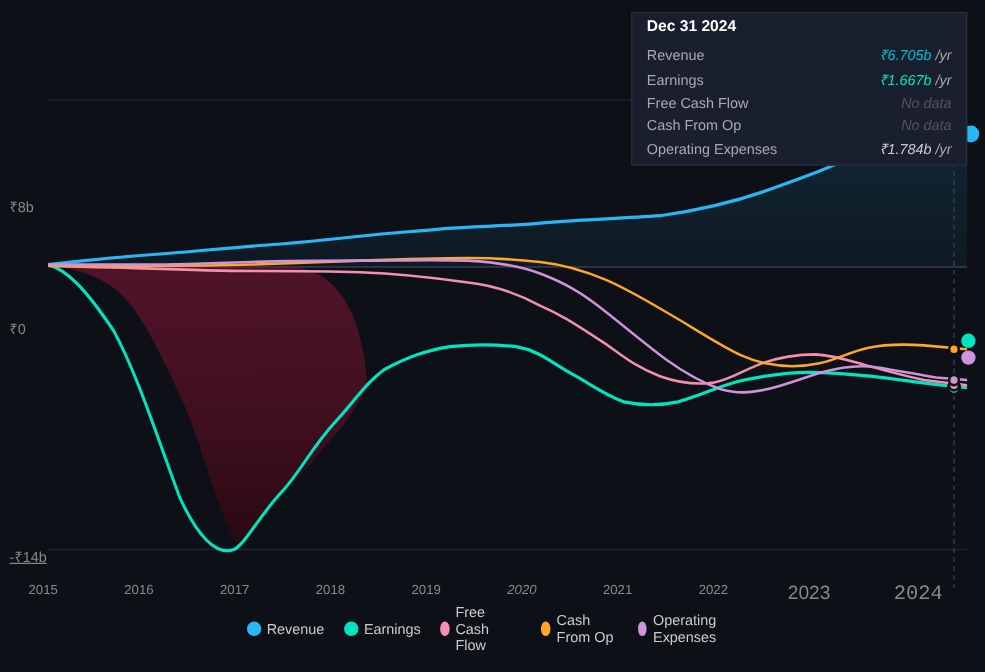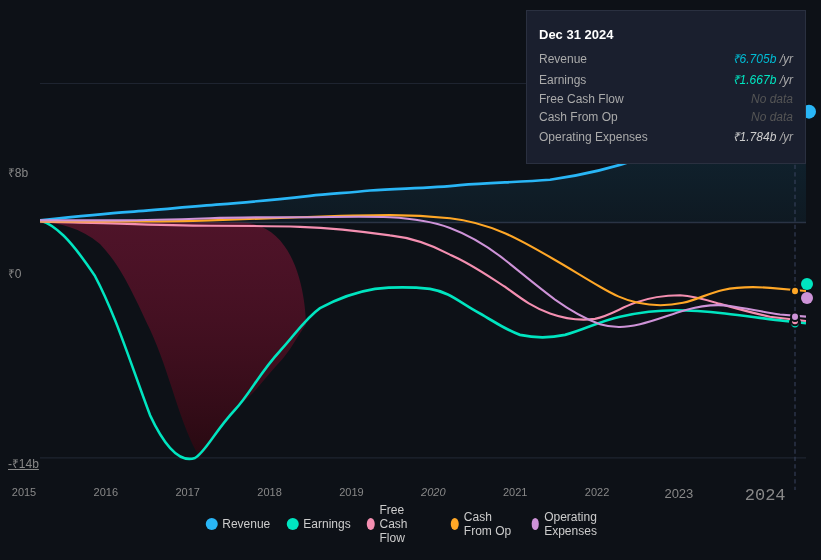--- a/index.html
+++ b/index.html
@@ -19,21 +19,21 @@
       height: 560px;
     }
 
     
     .tooltip-box {
       position: absolute;
       top: 10px;
       right: 15px;
       background: #1a1f2e;
       border: 1px solid #2a3040;
-      padding: 16px 12px;
+      padding: 3px 12px;
       min-width: 280px;
       z-index: 10;
     }
 
     .tooltip-date {
       color: #ffffff;
       font-size: 13px;
       font-weight: bold;
       margin-bottom: 6px;
     }
@@ -169,30 +169,30 @@
     <circle cx="755" cy="272" r="4" fill="#f48fb1" stroke="#0d1117" stroke-width="2"></circle>
     <circle cx="755" cy="244" r="4" fill="#ffa726" stroke="#0d1117" stroke-width="2"></circle>
     <circle cx="755" cy="268" r="4" fill="#ce93d8" stroke="#0d1117" stroke-width="2"></circle>
   </svg>
 
   <div style="position:absolute; right:5px; top: calc(30px + 180px * (430-0) / 430 - 6px); width:14px; height:14px; border-radius:50%; background:#29b6f6; transform:translateY(calc(180px * (430 - 180) / 430));"></div>
 
   <div style="position:absolute; right:8px; top:278px; width:12px; height:12px; border-radius:50%; background:#00e5c0;"></div>
   <div style="position:absolute; right:8px; top:292px; width:12px; height:12px; border-radius:50%; background:#ce93d8;"></div>
 
-  <div style="position:absolute; bottom:55px; left:24px; right:15px; display:flex; justify-content:space-between;">
+  <div style="position:absolute; bottom:55px; left:36px; right:15px; display:flex; justify-content:space-between;">
     <span style="font-size:11px; color:#888; transform:translateX(-50%);">2015</span>
     <span style="font-size:11px; color:#888; transform:translateX(-50%);">2016</span>
     <span style="font-size:11px; color:#888; transform:translateX(-50%);">2017</span>
     <span style="font-size:11px; color:#888; transform:translateX(-50%);">2018</span>
     <span style="font-size:11px; color:#888; transform:translateX(-50%);">2019</span>
     <span style="font-size:11px; color:#888; transform:translateX(-50%);font-style:italic;">2020</span>
     <span style="font-size:11px; color:#888; transform:translateX(-50%);">2021</span>
     <span style="font-size:11px; color:#888; transform:translateX(-50%);text-align:right;">2022</span>
-    <span style="font-size:13px; color:#888; transform:translateX(-50%);">2023</span>
+    <span style="font-size:16px; color:#888; transform:translateX(-50%);">2023</span>
     <span style="font-size:17px; color:#888; transform:translateX(-50%);font-family:Liberation Mono, monospace;">2024</span>
   </div>
 
   <div class="legend">
     <div class="legend-item">
       <div class="legend-dot" style="background:#29b6f6;"></div>
       <span>Revenue</span>
     </div>
     <div class="legend-item">
       <div class="legend-dot" style="background:#00e5c0;"></div>

